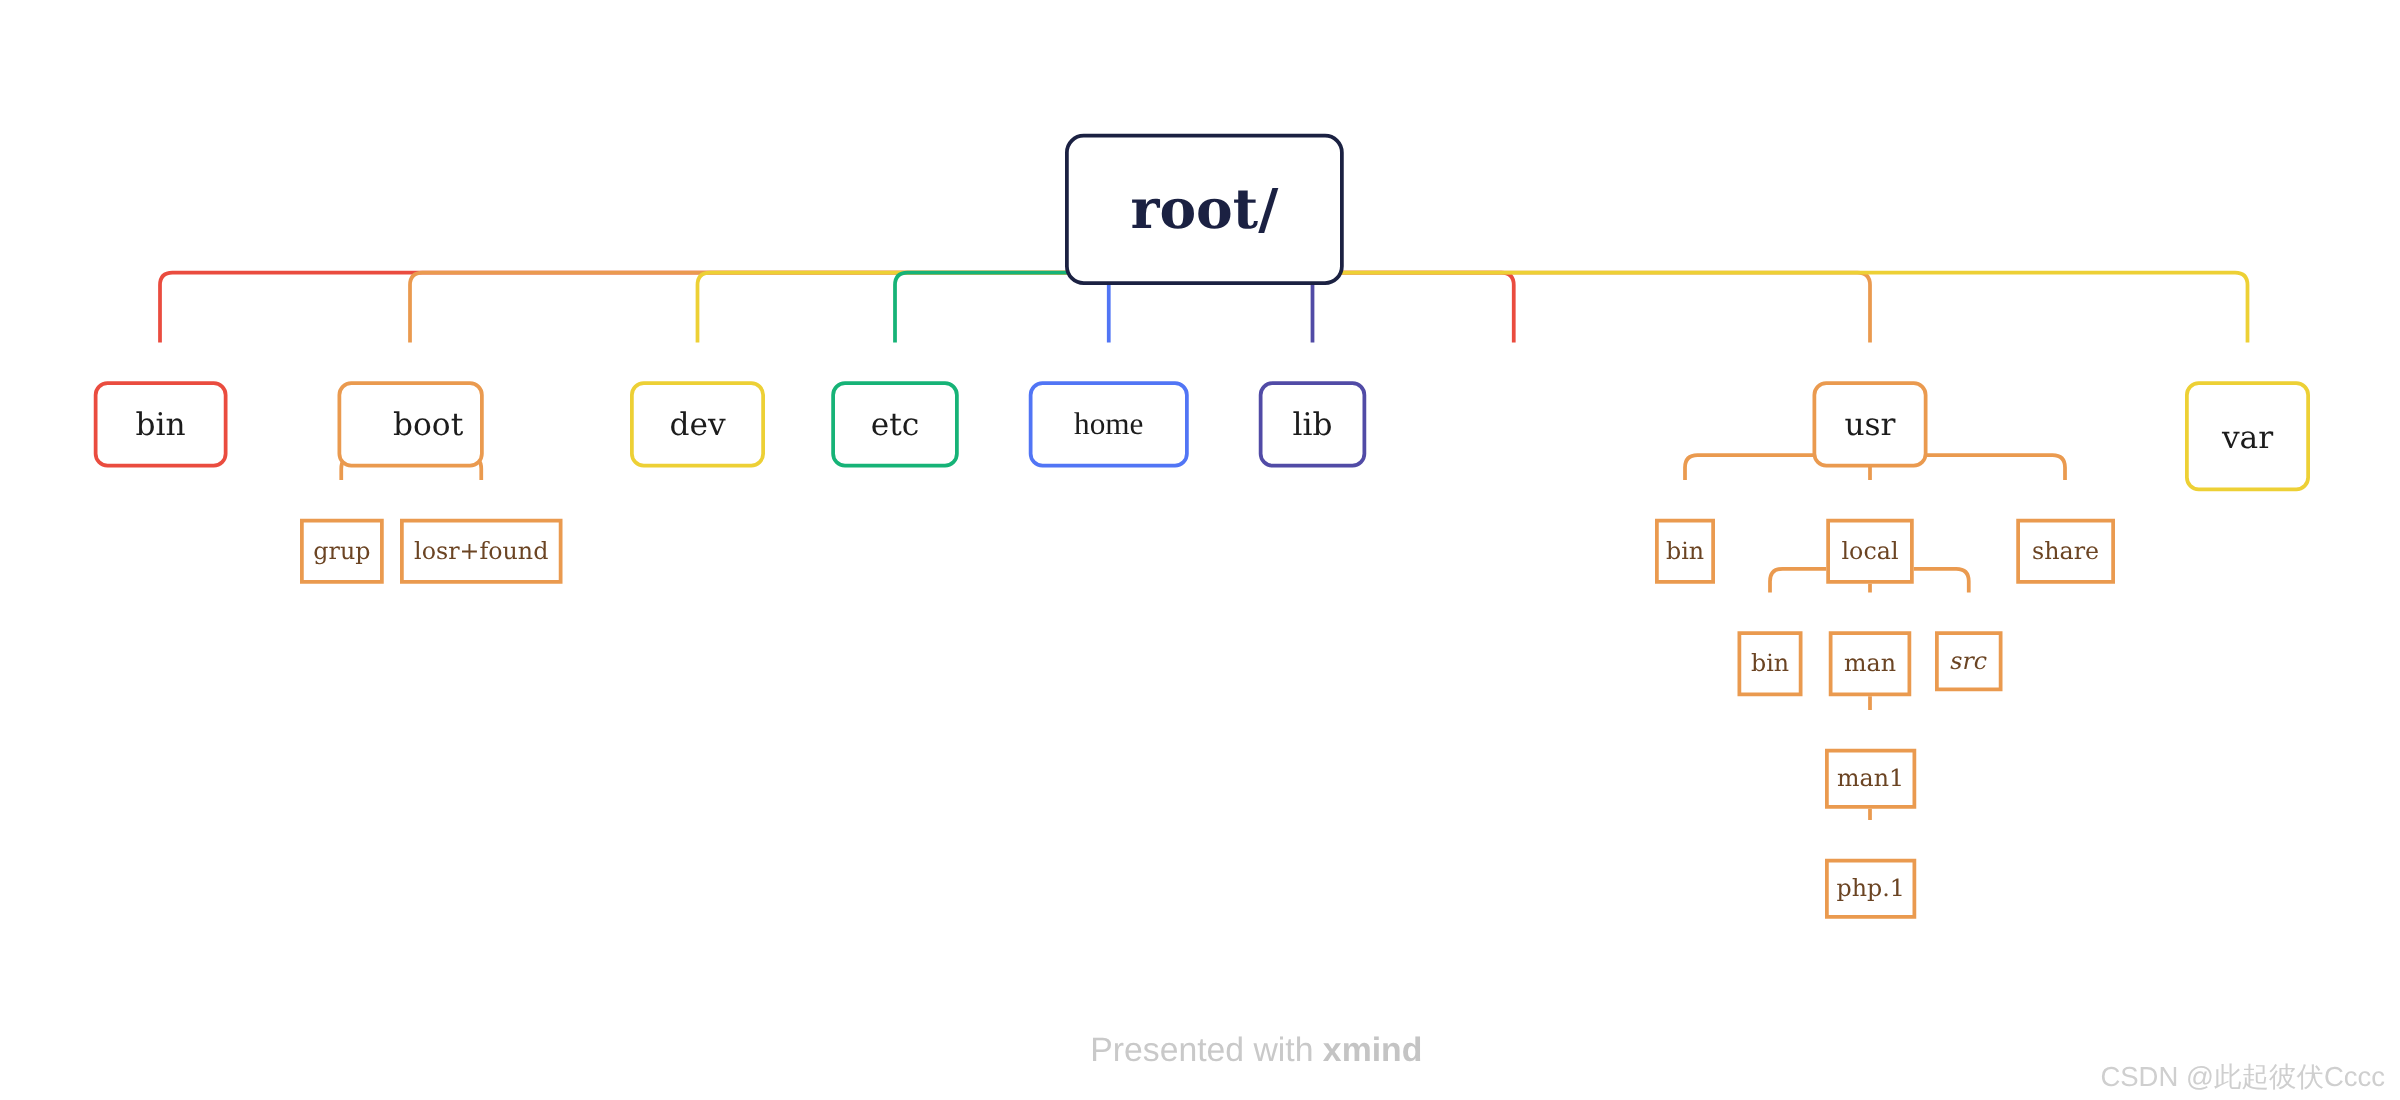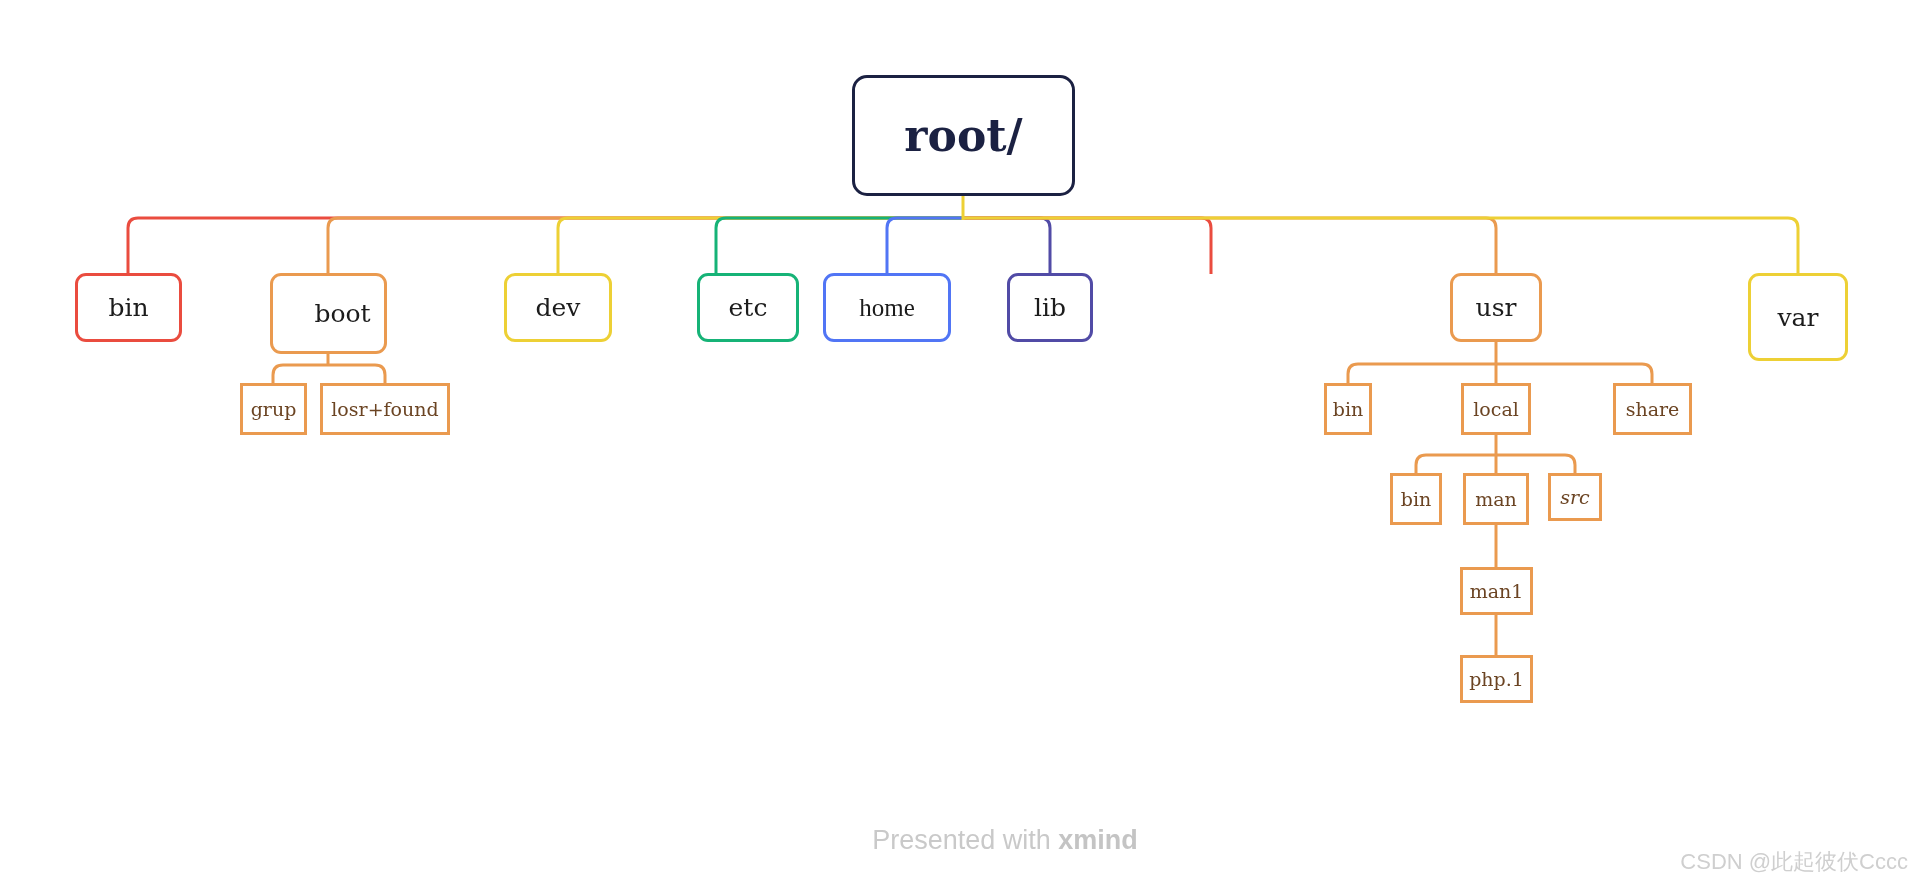--- a/index.html
+++ b/index.html
@@ -1,21 +1,21 @@
 <!DOCTYPE html>
 <html><head>
 <meta charset="utf-8">
 <style>
   html,body{margin:0;padding:0;background:#ffffff;}
   .canvas{position:relative;width:1920px;height:880px;background:#ffffff;overflow:hidden;
           font-family:"DejaVu Serif","Liberation Serif",serif;}
   svg.links{position:absolute;left:0;top:0;z-index:1;}
   svg.links path{fill:none;stroke-width:3;}
   .node{position:absolute;z-index:2;background:#ffffff;border:3px solid #ea9a4f;border-radius:11px;
-        display:flex;align-items:center;justify-content:center;box-sizing:border-box;cursor:default;}
+        display:flex;align-items:center;justify-content:center;box-sizing:border-box;cursor:default;margin-top:32px;}
   .node-root{border-radius:15px;border-width:3px;}
   .node-root .lbl{font-size:44px;font-weight:bold;color:#1b2142;}
   .lvl1 .lbl{font-size:25px;color:#1c1c1c;}
   .sub .lbl{font-size:19px;color:#6b4423;border-radius:10px;}
   .sub{border-radius:0;}
   .lbl{line-height:1;white-space:nowrap;}
   .watermark{position:absolute;z-index:2;left:0;top:825px;width:1920px;text-align:center;
              font-family:"Liberation Sans","DejaVu Sans",sans-serif;font-size:27px;color:#c9c9c9;margin-left:45px;}
   .watermark b{font-weight:bold;color:#c4c4c4;}
   .credit{position:absolute;z-index:2;right:12px;top:847px;
@@ -56,27 +56,27 @@
     <path d="M1496 614 L1496 656" stroke="#ea9a4f"></path>
   </svg>
 
   <div class="node node-root" style="left: 852px; top: 75px; width: 223px; height: 121px; border-color: rgb(27, 33, 66);">
     <span class="lbl">root/</span>
   </div>
 
   <div class="node lvl1" style="left: 75px; top: 273px; width: 107px; height: 69px; border-color: rgb(234, 76, 63);">
     <span class="lbl">bin</span>
   </div>
-  <div class="node lvl1" style="left: 270px; top: 273px; width: 117px; height: 81px; border-color: rgb(234, 154, 79); padding-left: 28px;">
+  <div class="node lvl1" style="left: 270px; top: 273px; width: 117px; height: 69px; border-color: rgb(234, 154, 79); padding-left: 28px;">
     <span class="lbl">boot</span>
   </div>
   <div class="node lvl1" style="left: 504px; top: 273px; width: 108px; height: 69px; border-color: rgb(237, 208, 53);">
     <span class="lbl">dev</span>
   </div>
-  <div class="node lvl1" style="left: 697px; top: 273px; width: 102px; height: 69px; border-color: rgb(22, 179, 119);">
+  <div class="node lvl1" style="left: 665px; top: 273px; width: 102px; height: 69px; border-color: rgb(22, 179, 119);">
     <span class="lbl">etc</span>
   </div>
   <div class="node lvl1" style="left: 823px; top: 273px; width: 128px; height: 69px; border-color: rgb(81, 117, 245); font-family: Liberation Serif, serif;">
     <span class="lbl">home</span>
   </div>
   <div class="node lvl1" style="left: 1007px; top: 273px; width: 86px; height: 69px; border-color: rgb(81, 75, 166);">
     <span class="lbl">lib</span>
   </div>
   <div class="node lvl1" style="left: 1450px; top: 273px; width: 92px; height: 69px; border-color: rgb(234, 154, 79);">
     <span class="lbl">usr</span>

